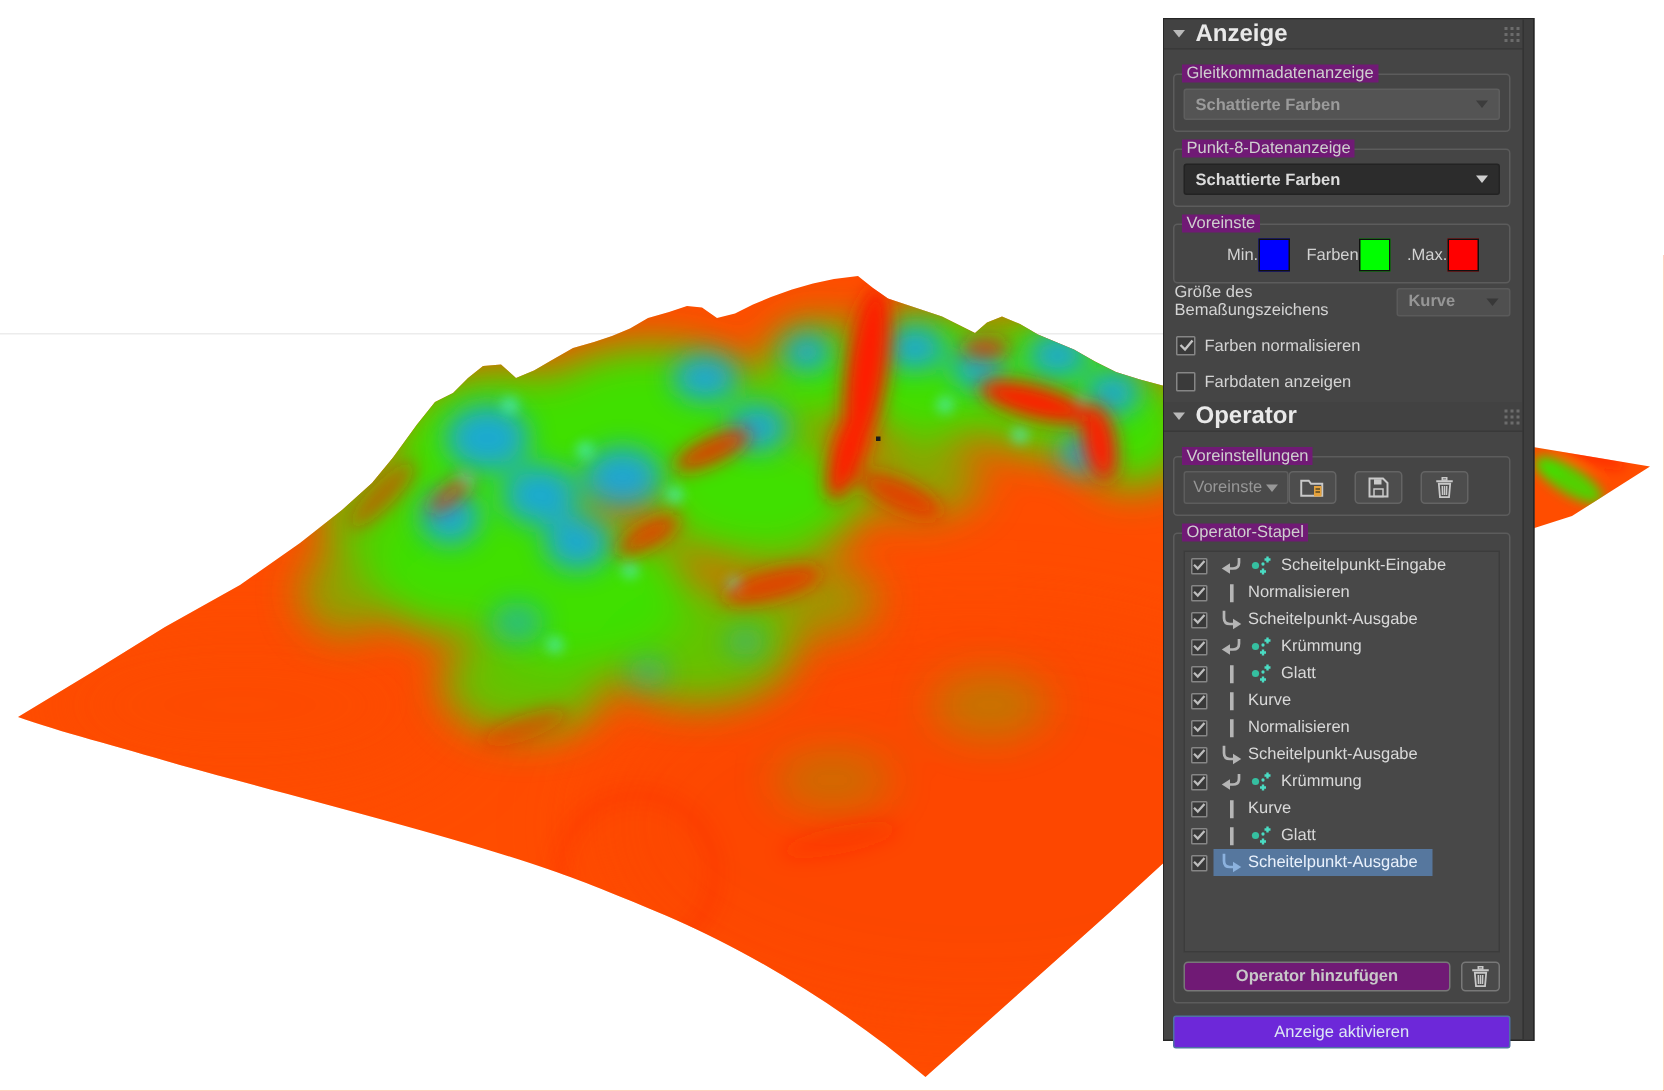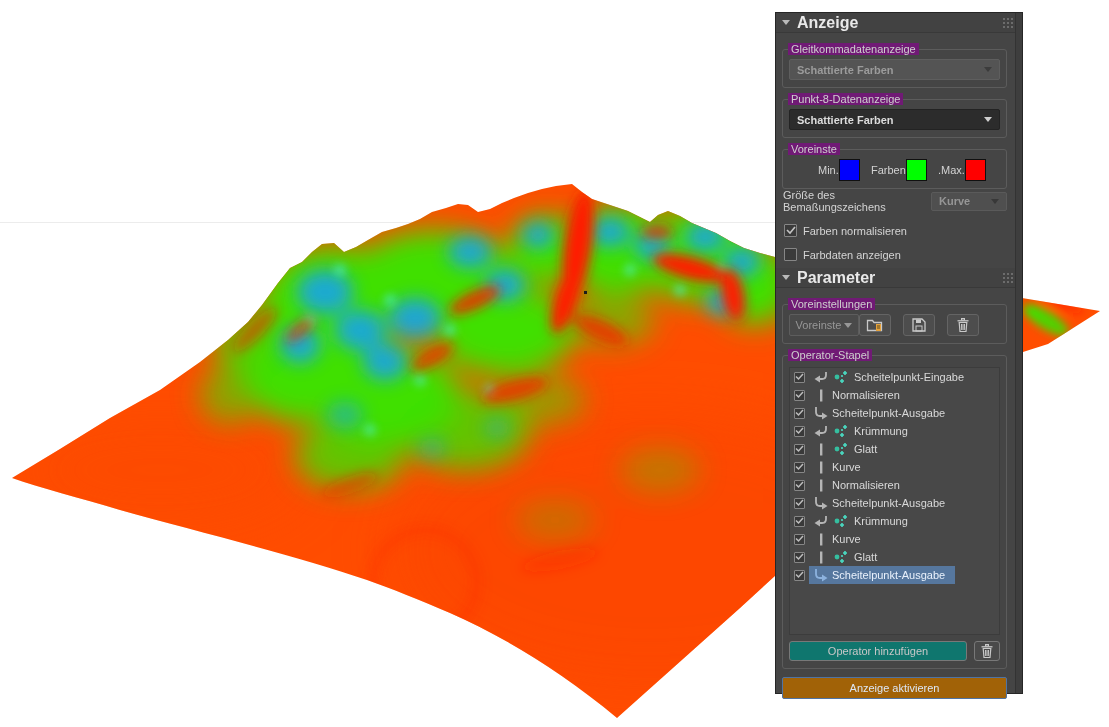--- a/index.html
+++ b/index.html
@@ -68,26 +68,26 @@
   .op-row { height:18px; display:flex; align-items:center; padding-left:4px; cursor:pointer; }
   .op-row .checkbox { width:11px; height:11px; margin-right:4px; background:#393939; }
   .op-body { display:flex; align-items:center; height:18px; flex:1; margin-right:44px; padding-left:3px; }
   .op-row.selected .op-body { background:#56779e; }
   .op-icon { width:18px; display:flex; justify-content:center; }
   .op-dots { width:22px; display:flex; justify-content:center; }
   .op-label { color:#d9d9d9; padding-left:2px; white-space:nowrap; }
   .op-row.selected .op-label { color:#e9f1fc; }
 
   .stack-btn-row { display:flex; margin-top:6px; }
-  #add-op-btn { flex:1; height:20px; background:#0f766e; border:1px solid #787878; border-radius:3px;
-                color:#c8c8c8; display:flex; align-items:center; justify-content:center; cursor:pointer; }
+  #add-op-btn { flex:1; height:20px; background:#701a75; border:1px solid #787878; border-radius:3px;
+                color:#c8c8c8; display:flex; align-items:center; justify-content:center; cursor:pointer;font-weight:bold; }
   #stack-trash-btn { width:26px; height:20px; margin-left:7px; background:#4a4a4a; border:1px solid #787878;
                      border-radius:3px; display:flex; align-items:center; justify-content:center; cursor:pointer; }
 
-  #activate-btn { margin:8px 0 0 0; height:22px; width:100%; background:#a16207; border:1px solid #4f73a3;
+  #activate-btn { margin:8px 0 0 0; height:22px; width:100%; background:#6d28d9; border:1px solid #4f73a3;
                   border-radius:2px; color:#dde7f5; display:flex; align-items:center; justify-content:center;
                   cursor:pointer; }
 </style>
 </head>
 <body>
 
 <div id="stage">
 
   <svg id="terrain-svg" width="1109" height="727" viewBox="0 0 1109 727">
     <defs>
@@ -277,21 +277,21 @@
           <svg width="10" height="9" style="visibility: hidden;">
             <polyline points="1,4 4,7 9,1" stroke="#c4c4c4" stroke-width="1.6" fill="none"></polyline>
           </svg>
         </span>
         <span>Farbdaten anzeigen</span>
       </div>
     </div>
 
     <div class="rollout-header">
       <span class="tri"></span>
-      <span class="title">Parameter</span>
+      <span class="title">Operator</span>
       <svg class="grip" width="12" height="12">
         <g fill="#7a7a7a">
           <rect x="1" y="1" width="2" height="2"></rect>
             <rect x="5" y="1" width="2" height="2"></rect>
             <rect x="9" y="1" width="2" height="2"></rect>
           <rect x="1" y="5" width="2" height="2"></rect>
             <rect x="5" y="5" width="2" height="2"></rect>
             <rect x="9" y="5" width="2" height="2"></rect>
           <rect x="1" y="9" width="2" height="2"></rect>
             <rect x="5" y="9" width="2" height="2"></rect>

